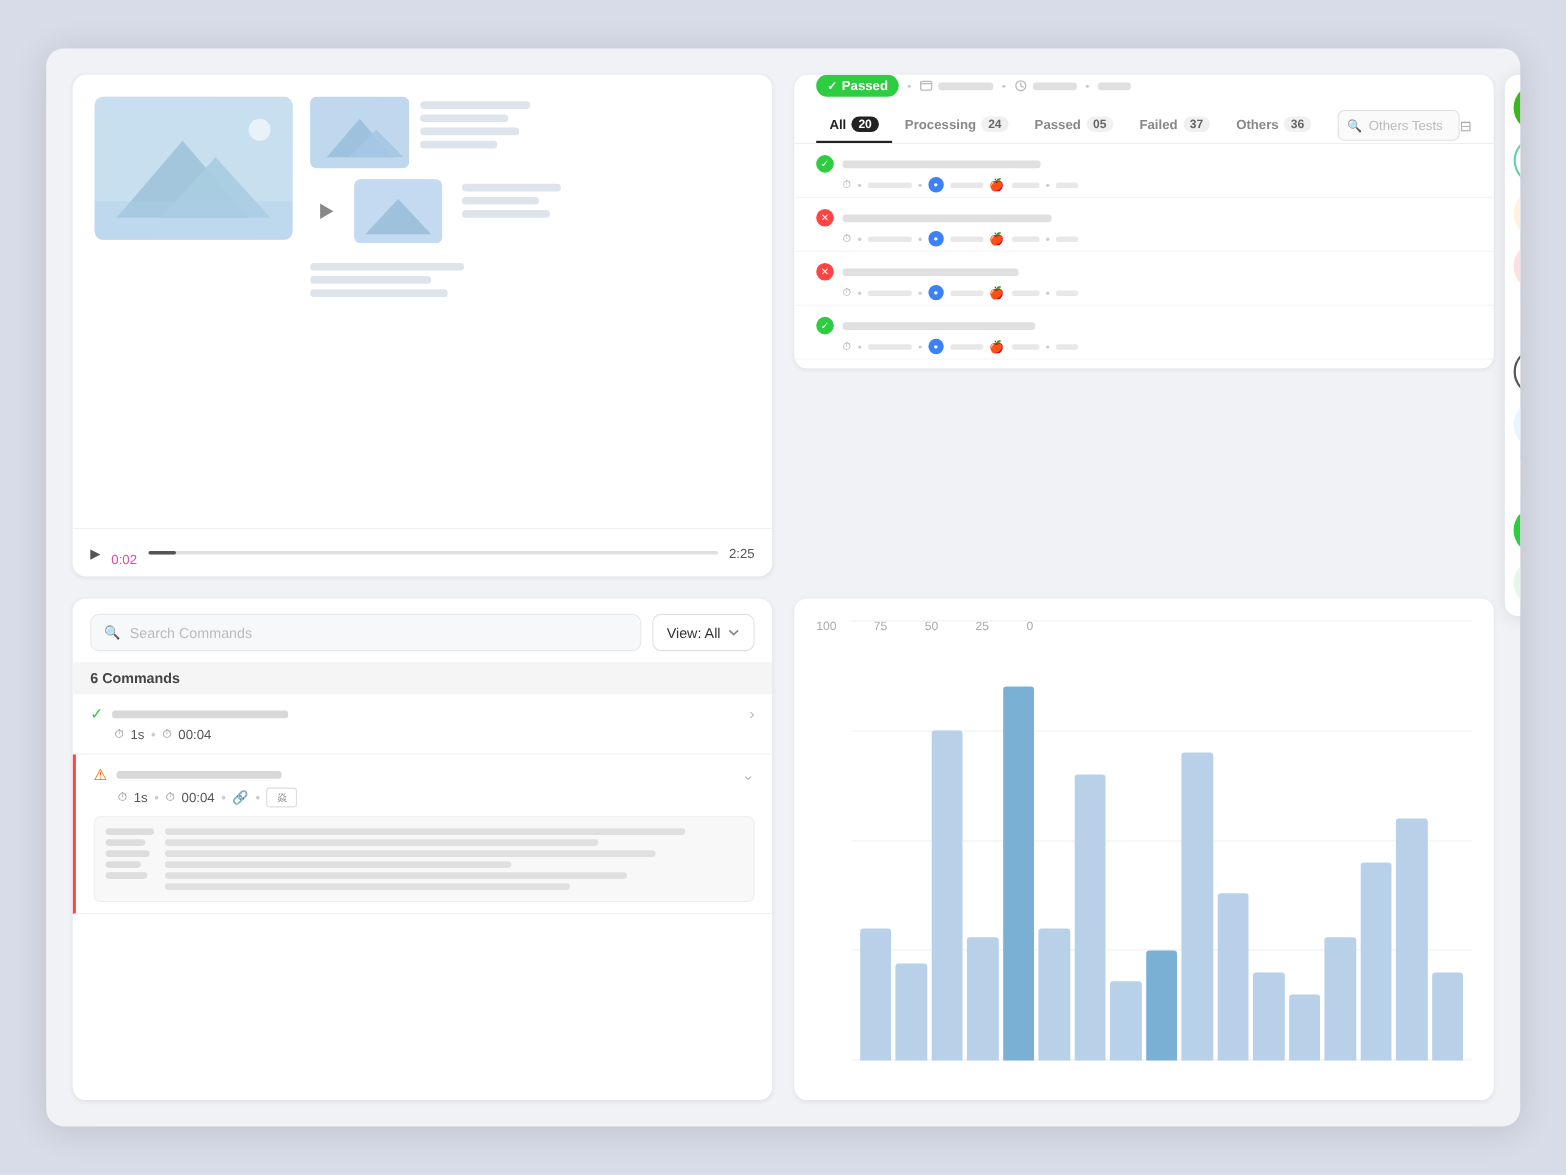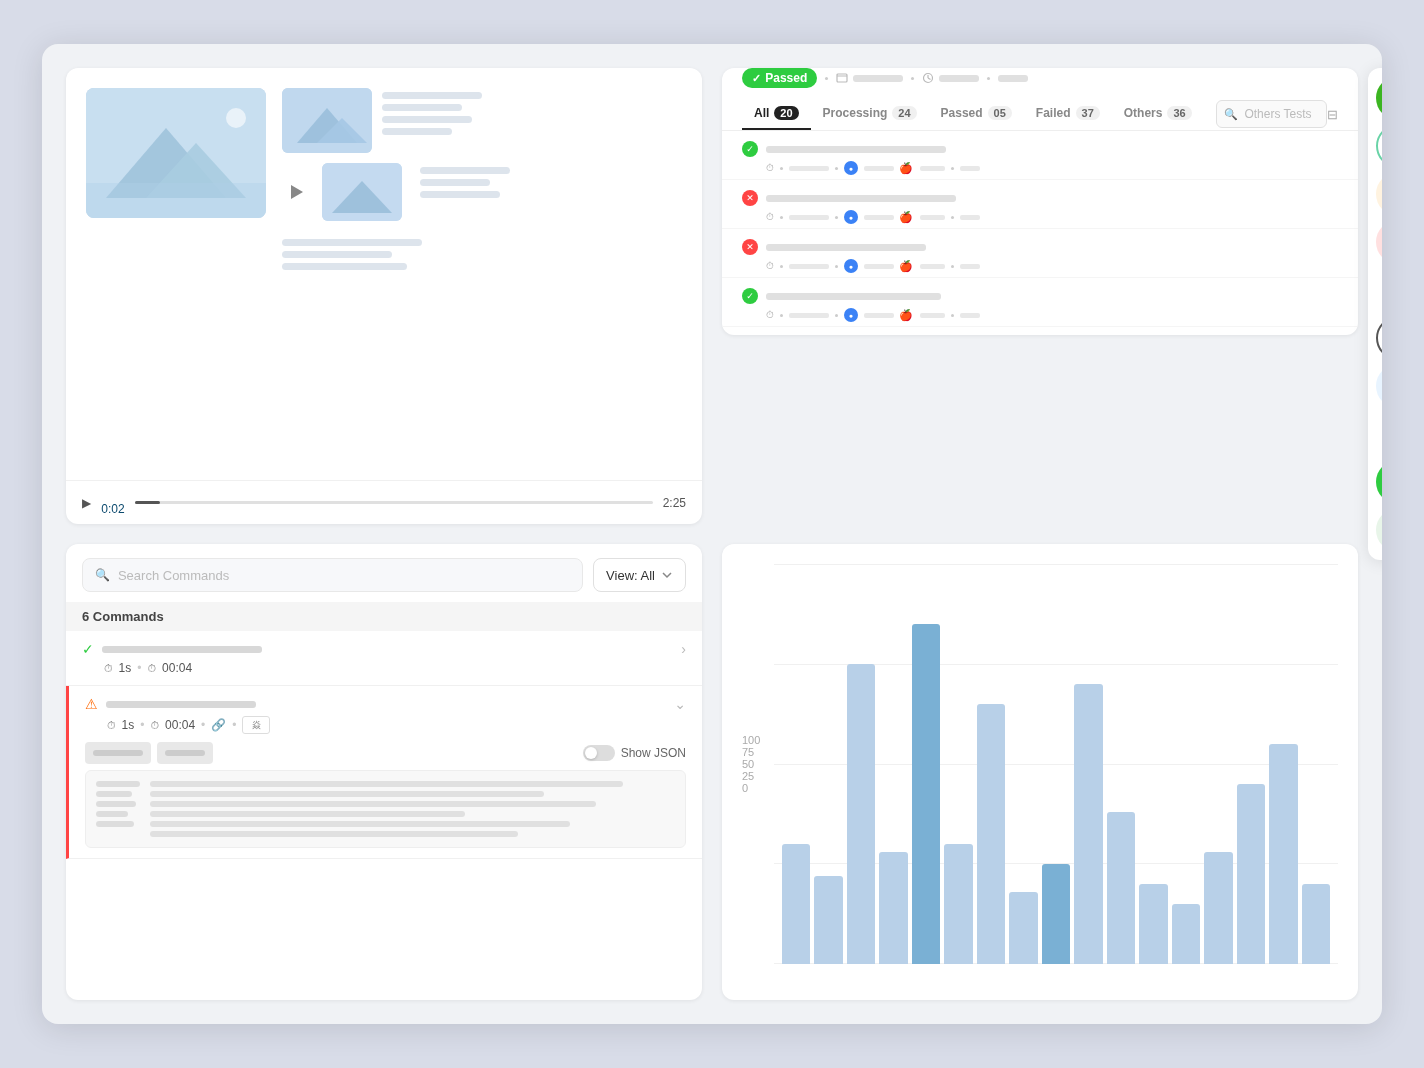--- a/index.html
+++ b/index.html
@@ -135,21 +135,21 @@
     .video-controls {
       height: 44px;
       border-top: 1px solid #f0f0f0;
       display: flex;
       align-items: center;
       padding: 0 16px;
       gap: 10px;
       flex-shrink: 0;
     }
     .play-small { font-size: 12px; color: #555; cursor: pointer; }
-    .time-current { font-size: 12px; color: #0c4a6e; margin-top: 13px; }
+    .time-current { font-size: 12px; color: #ec4899; margin-top: 13px; }
     .progress-bar-bg {
       flex: 1; height: 3px; background: #e0e0e0; border-radius: 2px; position: relative;
     }
     .progress-bar-fill {
       height: 100%; background: #555; border-radius: 2px; width: 5%;
     }
     .time-total { font-size: 12px; color: #555; }
 
     
     .build-panel { display: flex; flex-direction: column; }
@@ -345,23 +345,23 @@
     .json-thumb { width: 44px; flex-shrink: 0; display: flex; flex-direction: column; gap: 4px; }
     .json-thumb-line { height: 6px; border-radius: 3px; background: #ddd; }
     .json-content { flex: 1; display: flex; flex-direction: column; gap: 4px; }
     .json-content-line { height: 6px; border-radius: 3px; background: #e0e0e0; }
 
     
     .chart-panel { display: flex; flex-direction: column; padding: 20px; }
     .chart-area { flex: 1; position: relative; }
     .y-axis-labels {
       position: absolute; left: 0; top: 0; bottom: 0;
-      display: flex; flex-direction: column; justify-content: center;
+      display: flex; justify-content: center;
       padding: 0 0 16px;
-      font-size: 11px; color: #aaa;
+      font-size: 11px; color: #aaa; gap: 34px;
     }
     .grid-lines {
       position: absolute; left: 32px; right: 0; top: 0; bottom: 16px;
       display: flex; flex-direction: column; justify-content: space-between;
     }
     .grid-line { border-top: 1px solid #f0f0f0; width: 100%; }
     .bars-container {
       position: absolute; left: 32px; right: 0; top: 0; bottom: 16px;
       display: flex; align-items: flex-end; gap: 4px; padding: 0 8px;
     }
@@ -653,33 +653,20 @@
           <span style="color:#ccc">•</span>
           <span class="cmd-meta-icon">⏱</span>
           <span class="cmd-time">00:04</span>
           <span style="color:#ccc">•</span>
           <span style="font-size:12px;color:#aaa;">🔗</span>
           <span style="color:#ccc">•</span>
           <div style="width:28px;height:18px;border:1px solid #ddd;border-radius:3px;display:flex;align-items:center;justify-content:center;font-size:9px;color:#888;">焱</div>
         </div>
 
         <div class="cmd-expanded-content">
-          <div class="cmd-exp-row show-json-row">
-            <div class="cmd-pill">
-              <div style="width:50px;height:6px;background:#ccc;border-radius:3px;"></div>
-            </div>
-            <div class="cmd-pill">
-              <div style="width:40px;height:6px;background:#ccc;border-radius:3px;"></div>
-            </div>
-            <div style="flex:1"></div>
-            <div class="toggle-off">
-              <div class="toggle-knob"></div>
-            </div>
-            <span>Show JSON</span>
-          </div>
           <div class="cmd-json-block">
             <div class="json-thumb">
               <div class="json-thumb-line" style="width:44px"></div>
               <div class="json-thumb-line" style="width:36px"></div>
               <div class="json-thumb-line" style="width:40px"></div>
               <div class="json-thumb-line" style="width:32px"></div>
               <div class="json-thumb-line" style="width:38px"></div>
             </div>
             <div class="json-content">
               <div class="json-content-line" style="width:90%"></div>

